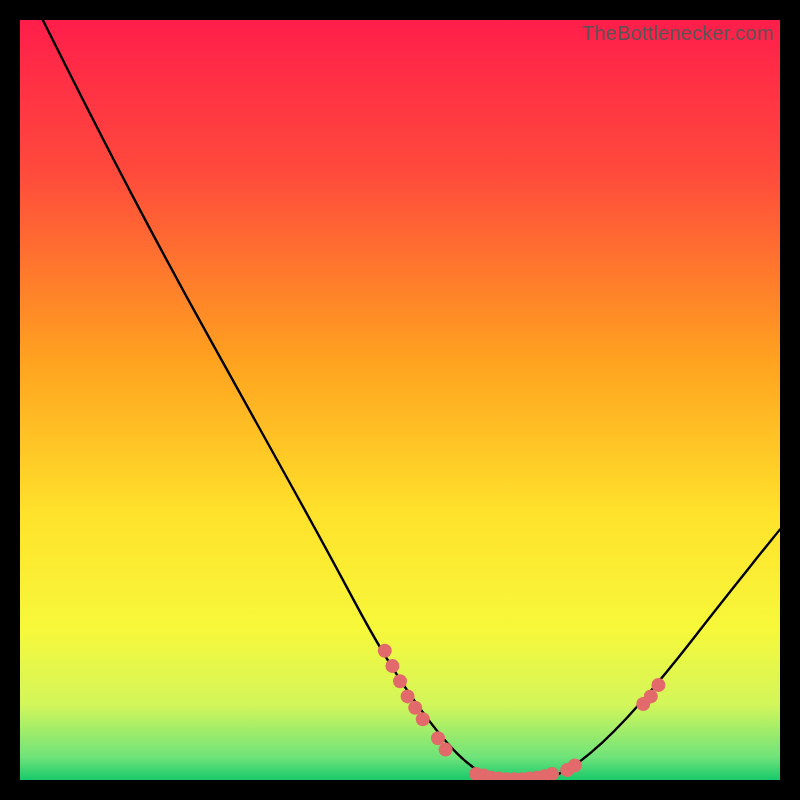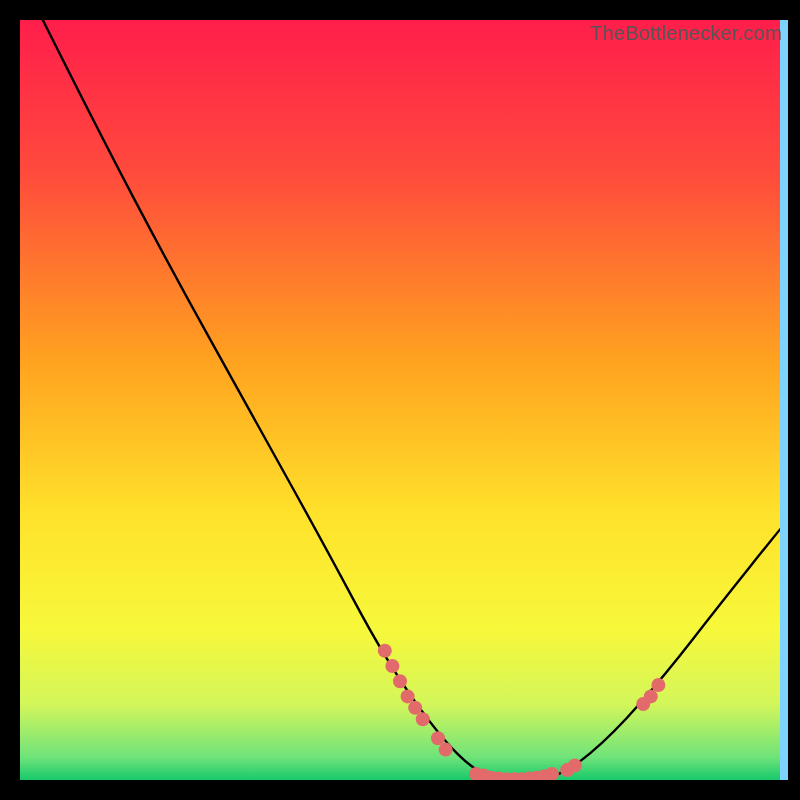--- a/index.html
+++ b/index.html
@@ -10,22 +10,21 @@
     background: #000;
     overflow: hidden;
     font-family: Arial, Helvetica, sans-serif;
   }
   .frame {
     position: absolute;
     left: 20px;
     top: 20px;
     width: 760px;
     height: 760px;
-    background: #7dd3fc;
-    padding-left: 8px;
+    background: #f9a8d4;
   }
   .watermark {
     position: absolute;
     top: 2px;
     right: 6px;
     font-size: 20px;
     color: #555;
     letter-spacing: 0.2px;
     font-weight: 500;
     z-index: 3;

